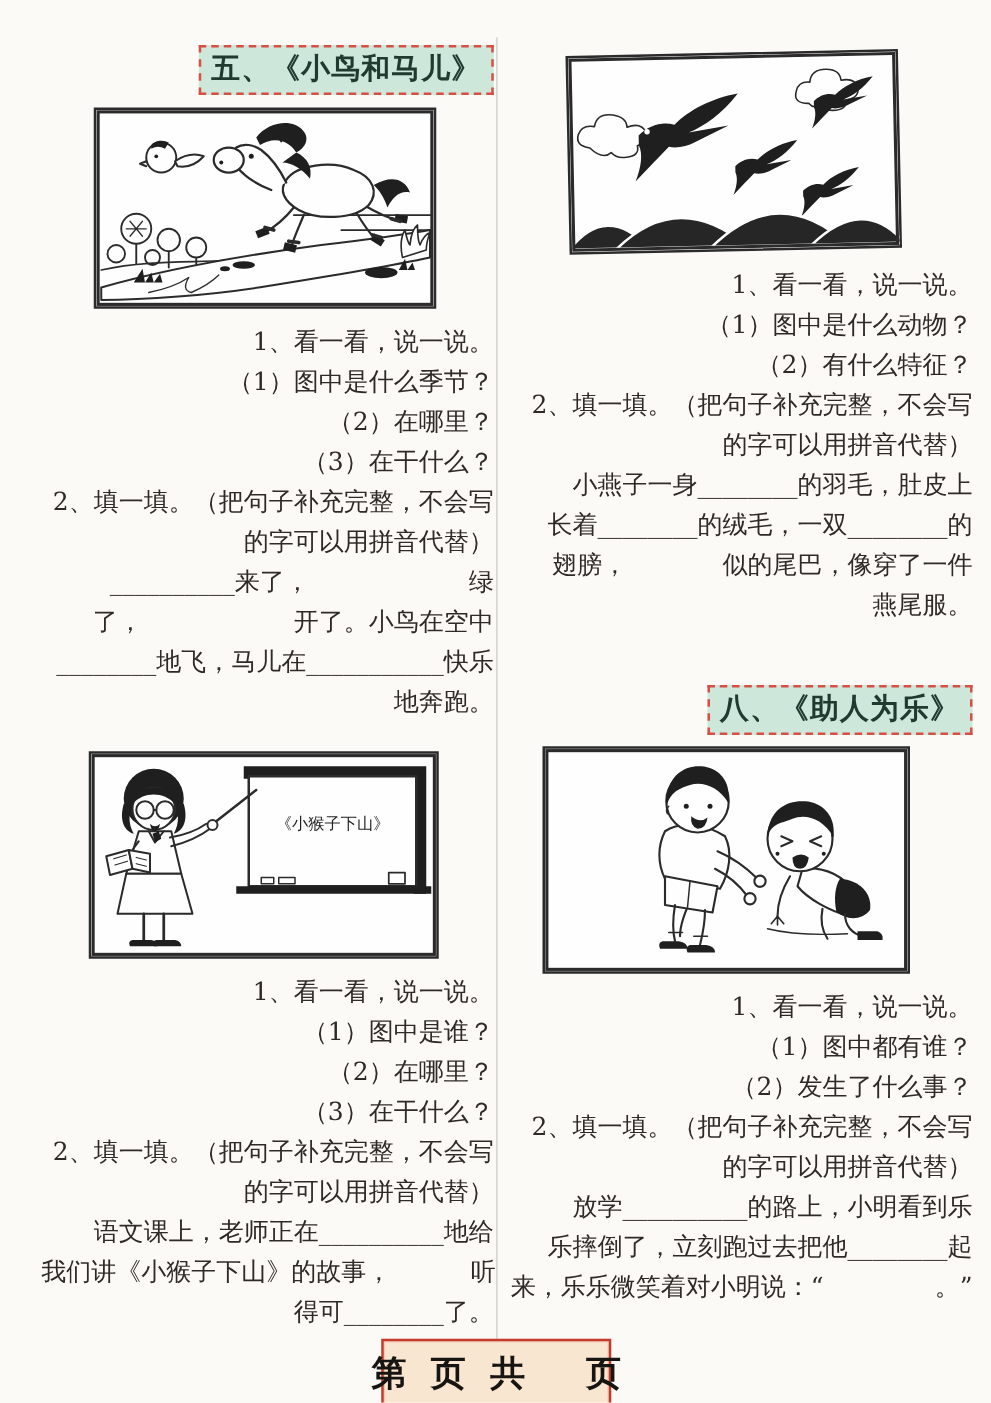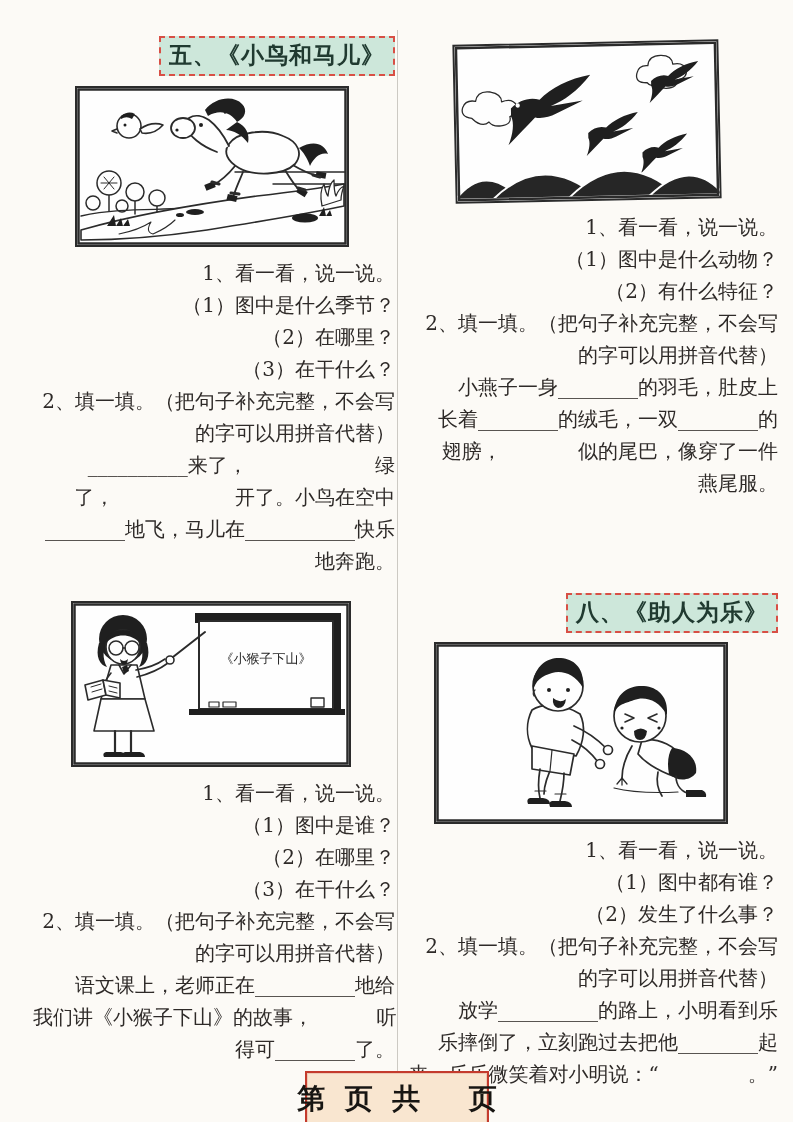--- a/index.html
+++ b/index.html
@@ -11,21 +11,21 @@
   }
   .page { position:absolute; inset:0; background:#fcfaf6;text-align:right; }
   .col-divider {
     position:absolute; left:397px; top:30px; width:1px; height:1041px;
     background:#ccc9c3;
   }
   .section { position:absolute; }
   #sec5 { left:33px; top:36px;  width:362px; }
   #sec6 { left:33px; top:592px; width:362px; }
   #sec7 { left:406px; top:33px;  width:372px; }
-  #sec8 { left:406px; top:548px; width:372px;margin-top:45px; }
+  #sec8 { left:406px; top:548px; width:372px; }
   .sec-title {
     display:inline-block;
     background:#cde7da;
     border:2px dashed #d84f45;
     padding:3px 8px 5px 8px;
     font-size:23px; font-weight:bold; color:#203a30;
     letter-spacing:1px; line-height:1.2;
     white-space:pre;
   }
   .illus {

